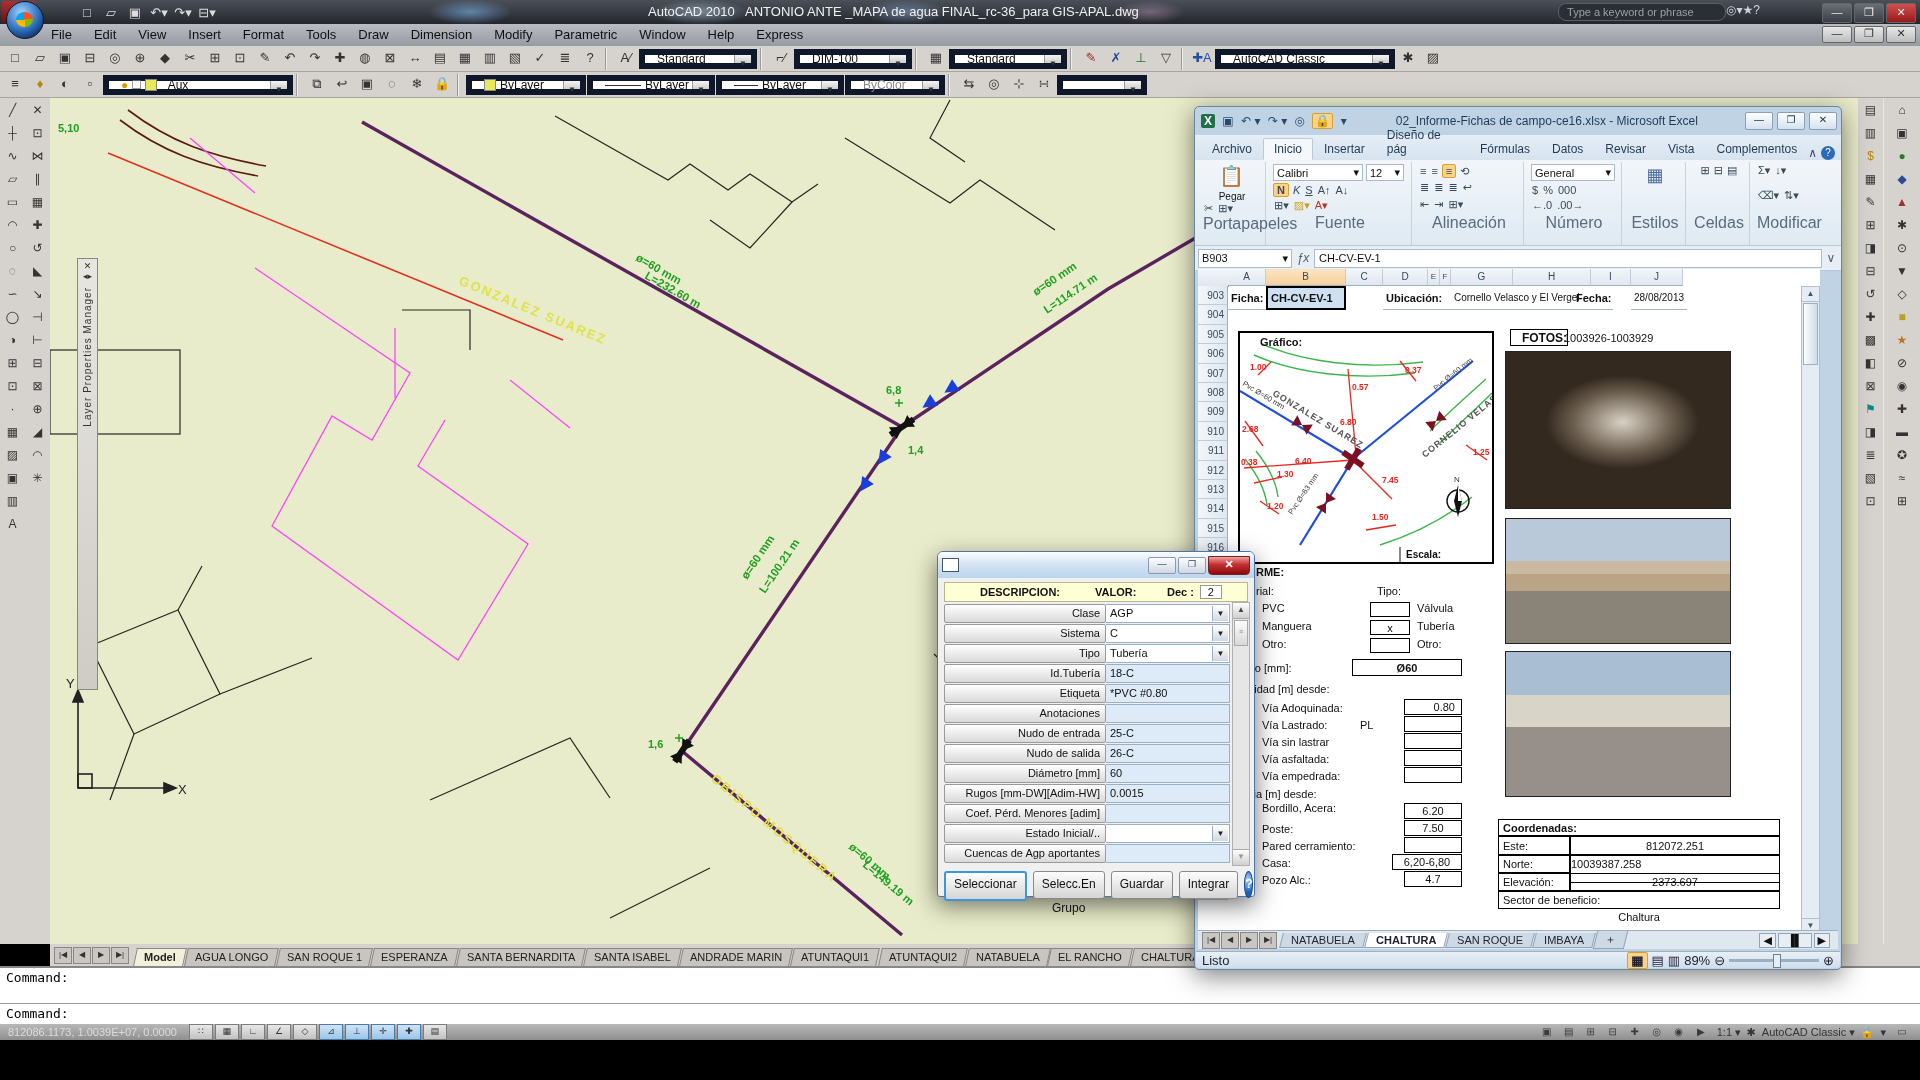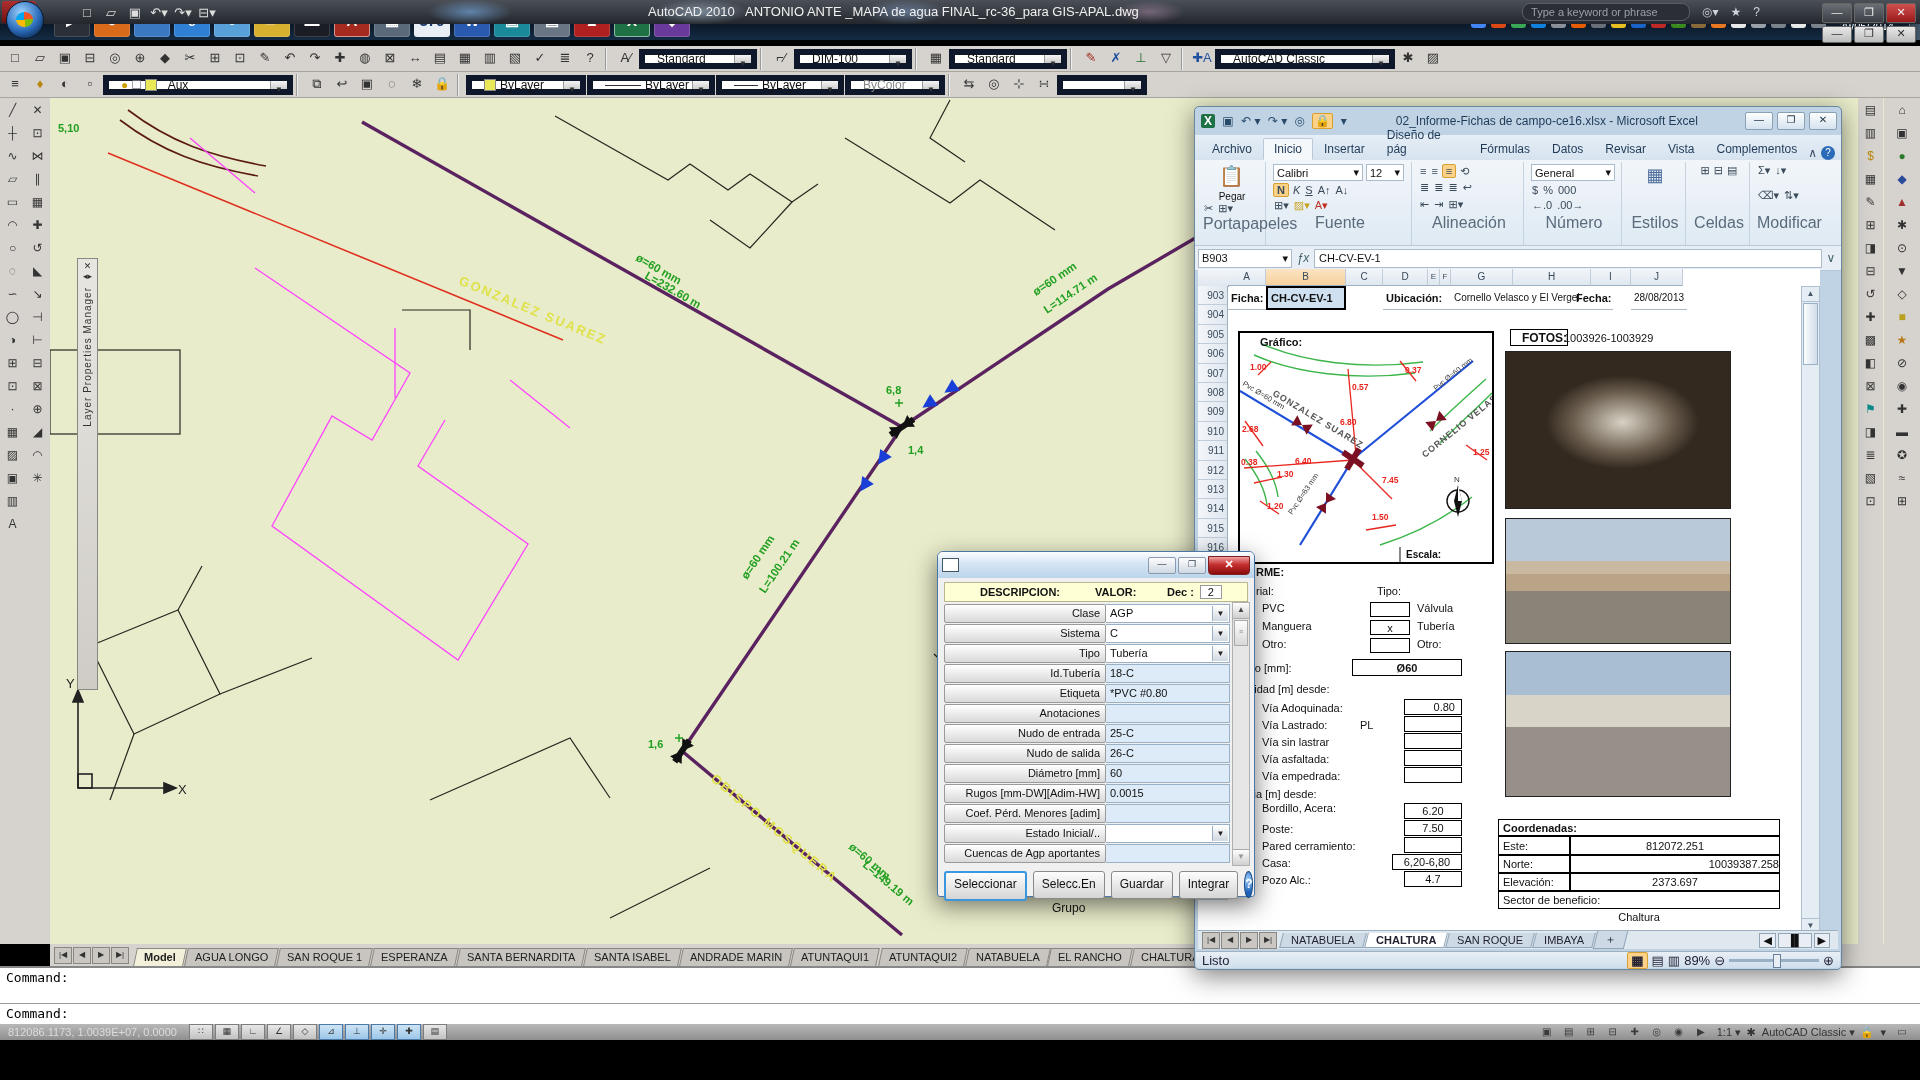--- a/index.html
+++ b/index.html
@@ -12,21 +12,21 @@
       radial-gradient(60px 18px at 470px 12px,rgba(130,190,255,.55),transparent 70%),
       radial-gradient(70px 18px at 700px 12px,rgba(200,230,255,.45),transparent 70%),
       radial-gradient(60px 18px at 905px 12px,rgba(160,200,255,.4),transparent 70%),
       radial-gradient(50px 16px at 1150px 12px,rgba(230,180,220,.35),transparent 70%),
       linear-gradient(#4b5058,#23262c);color:#e8e8e8;}
   .acad-logo{left:2px;top:1px;width:34px;height:22px;background:linear-gradient(#b03030,#701010);
     color:#fff;font-weight:bold;font-size:15px;text-align:center;line-height:22px;border-radius:3px;}
   .qat{display:flex;gap:6px;align-items:center;height:24px;color:#ddd;font-size:13px;}
   .qat span{width:18px;text-align:center;}
   .title-text{top:4px;color:#f0f0f0;font-size:13px;white-space:nowrap;}
-  .infocenter{display:flex;align-items:center;gap:12px;}
+  .infocenter{display:flex;align-items:flex-start;gap:0;}
   .ic-input{width:150px;height:16px;background:#2b2f35;border:1px solid #5a5f66;border-radius:8px;
     color:#9aa0a8;font-size:11px;padding:0 8px;line-height:16px;}
   .winbtns{display:flex;}
   .winbtn{width:28px;height:18px;border:1px solid #666;border-radius:2px;background:linear-gradient(#6a6f76,#3a3e44);
     color:#eee;font-size:11px;text-align:center;line-height:16px;margin-left:2px;}
   .winbtn.close{background:linear-gradient(#d05050,#9a1a1a);}
   .menubar{left:0;top:24px;width:1920px;height:22px;background:linear-gradient(#b9bcc2,#969aa1);
     display:flex;align-items:center;padding-left:40px;box-sizing:border-box;}
   .menu-item{padding:0 11px;font-size:13px;color:#101010;line-height:22px;}
   .toolbar{left:0;width:1920px;height:26px;background:#d6d3ce;border-bottom:1px solid #a8a5a0;
@@ -176,20 +176,36 @@
       <span style="color:#cfd4da;">★</span>
       <span style="color:#cfd4da;">?</span>
     </div>
     <div class="abs winbtns" style="right:4px;top:3px;">
       <div class="winbtn">—</div>
       <div class="winbtn">❐</div>
       <div class="winbtn close">✕</div>
     </div>
   </div>
 
+  <div class="abs menubar">
+
+  <div class="menu-item">File</div>
+      <div class="menu-item">Edit</div>
+      <div class="menu-item">View</div>
+      <div class="menu-item">Insert</div>
+      <div class="menu-item">Format</div>
+      <div class="menu-item">Tools</div>
+      <div class="menu-item">Draw</div>
+      <div class="menu-item">Dimension</div>
+      <div class="menu-item">Modify</div>
+      <div class="menu-item">Parametric</div>
+      <div class="menu-item">Window</div>
+      <div class="menu-item">Help</div>
+      <div class="menu-item">Express</div>
+    </div>
   <div class="abs winbtns" style="right:4px;top:26px;">
     <div class="winbtn" style="height:15px;line-height:13px;background:linear-gradient(#e8e8e8,#bdbdbd);color:#333;">—</div>
     <div class="winbtn" style="height:15px;line-height:13px;background:linear-gradient(#e8e8e8,#bdbdbd);color:#333;">❐</div>
     <div class="winbtn" style="height:15px;line-height:13px;background:linear-gradient(#e8e8e8,#bdbdbd);color:#333;">✕</div>
   </div>
 
   <div class="abs toolbar" style="top:46px;">
     <span style="display:flex;gap:1px;">
 
     <div class="tbtn">□</div>
@@ -860,21 +876,21 @@
         <div class="blackbox" style="left:160px;top:288px;width:70px;height:16px;text-align:center;line-height:15px;">6,20-6,80</div>
         <div style="position:absolute;left:30px;top:308px;">Pozo Alc.:</div>
         <div class="blackbox" style="left:172px;top:305px;width:58px;height:16px;text-align:center;line-height:15px;">4.7</div>
       </div>
 
       <div style="position:absolute;left:300px;top:550px;width:286px;font-size:11px;">
         <div class="blackbox cellb" style="left:0;top:0;width:282px;height:17px;line-height:16px;padding-left:4px;">Coordenadas:</div>
         <div class="blackbox" style="left:0;top:17px;width:72px;height:19px;line-height:18px;padding-left:4px;">Este:</div>
         <div class="blackbox" style="left:72px;top:17px;width:210px;height:19px;text-align:center;line-height:18px;">812072.251</div>
         <div class="blackbox" style="left:0;top:36px;width:72px;height:18px;line-height:17px;padding-left:4px;">Norte:</div>
-        <div class="blackbox" style="left:72px;top:36px;width:210px;height:18px;text-align:right;line-height:17px;">10039387.258</div>
+        <div class="blackbox" style="left:72px;top:36px;width:210px;height:28px;text-align:left;line-height:17px;">10039387.258</div>
         <div class="blackbox" style="left:0;top:54px;width:72px;height:18px;line-height:17px;padding-left:4px;">Elevación:</div>
         <div class="blackbox" style="left:72px;top:54px;width:210px;height:18px;text-align:center;line-height:17px;">2373.697</div>
         <div class="blackbox" style="left:0;top:72px;width:282px;height:18px;line-height:17px;padding-left:4px;">Sector de beneficio:</div>
         <div style="position:absolute;left:0;top:92px;width:282px;text-align:center;">Chaltura</div>
       </div>
 
       <div class="vsb" style="top:17px;height:646px;right:0;">
         <div style="height:14px;text-align:center;font-size:8px;line-height:14px;color:#456;border-bottom:1px solid #b0c0d0;">▲</div>
         <div style="height:60px;background:linear-gradient(90deg,#fdfefe,#cfdce8);border:1px solid #9ab0c4;margin:1px;"></div>
         <div style="position:absolute;bottom:0;width:100%;height:14px;text-align:center;font-size:8px;line-height:14px;color:#456;border-top:1px solid #b0c0d0;">▼</div>

